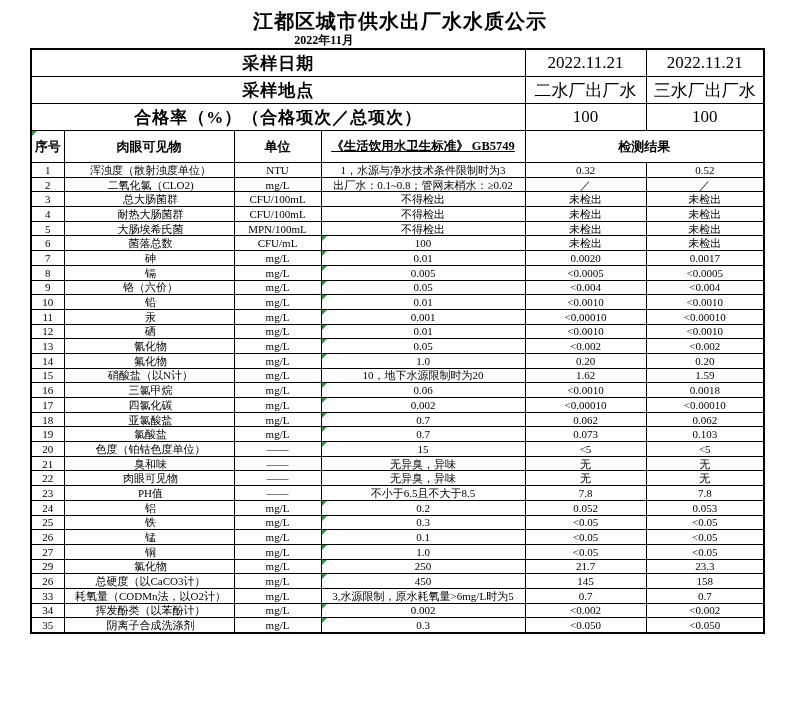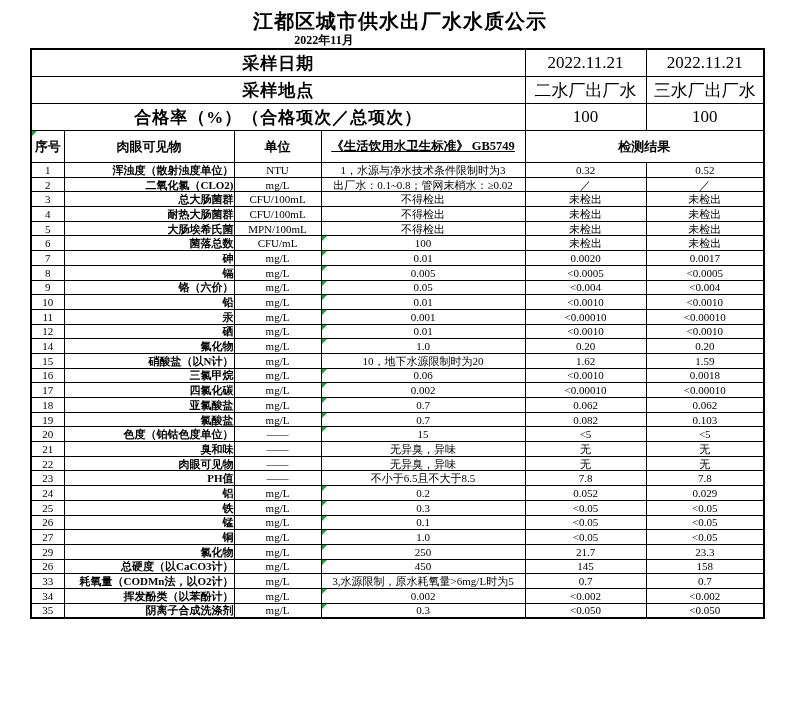--- a/index.html
+++ b/index.html
@@ -23,21 +23,21 @@
   }
   table.report td,table.report th{
     border:1px solid #000;padding:0;margin:0;overflow:hidden;
     white-space:nowrap;vertical-align:middle;font-weight:normal;
   }
   tr.meta-row td{height:26px;font-size:17px;text-align:center;margin-top:36px;}
   tr.meta-row td.meta-label{font-weight:bold;letter-spacing:1px;}
   tr.head-row th{height:31px;font-size:13px;text-align:center;font-weight:bold;margin-left:21px;}
   tr.head-row th.std-head{font-weight:bold;font-size:12.5px;text-decoration:underline;}
   tbody.data td{height:13.7px;font-size:11px;line-height:12px;text-align:center;}
-  tbody.data td.c-item{text-align:right;padding-left:3px;font-weight:bold;}
+  tbody.data td.c-item{text-align:center;padding-left:3px;}
   td.rel, th.rel{position:relative;}
   .tri{
     position:absolute;top:0;left:0;width:0;height:0;display:block;
     border-top:5px solid #21a038;border-right:5px solid transparent;
   }
 </style>
 </head>
 <body>
 
 <div class="page-title">江都区城市供水出厂水水质公示</div>
@@ -167,20 +167,28 @@
       </tr>
       <tr>
         <td class="c-no"><span>12</span></td>
         <td class="c-item"><span>硒</span></td>
         <td class="c-unit"><span>mg/L</span></td>
         <td class="c-std rel"><span class="tri"></span><span>0.01</span></td>
         <td class="c-res"><span>&lt;0.0010</span></td>
         <td class="c-res"><span>&lt;0.0010</span></td>
       </tr>
       <tr>
+        <td class="c-no"><span>13</span></td>
+        <td class="c-item"><span>氰化物</span></td>
+        <td class="c-unit"><span>mg/L</span></td>
+        <td class="c-std rel"><span class="tri"></span><span>0.05</span></td>
+        <td class="c-res"><span>&lt;0.002</span></td>
+        <td class="c-res"><span>&lt;0.002</span></td>
+      </tr>
+      <tr>
         <td class="c-no"><span>14</span></td>
         <td class="c-item"><span>氟化物</span></td>
         <td class="c-unit"><span>mg/L</span></td>
         <td class="c-std rel"><span class="tri"></span><span>1.0</span></td>
         <td class="c-res"><span>0.20</span></td>
         <td class="c-res"><span>0.20</span></td>
       </tr>
       <tr>
         <td class="c-no"><span>15</span></td>
         <td class="c-item"><span>硝酸盐（以N计）</span></td>
@@ -211,21 +219,21 @@
         <td class="c-unit"><span>mg/L</span></td>
         <td class="c-std rel"><span class="tri"></span><span>0.7</span></td>
         <td class="c-res"><span>0.062</span></td>
         <td class="c-res"><span>0.062</span></td>
       </tr>
       <tr>
         <td class="c-no"><span>19</span></td>
         <td class="c-item"><span>氯酸盐</span></td>
         <td class="c-unit"><span>mg/L</span></td>
         <td class="c-std rel"><span class="tri"></span><span>0.7</span></td>
-        <td class="c-res"><span>0.082</span></td>
+        <td class="c-res"><span>0.073</span></td>
         <td class="c-res"><span>0.103</span></td>
       </tr>
       <tr>
         <td class="c-no"><span>20</span></td>
         <td class="c-item"><span>色度（铂钴色度单位）</span></td>
         <td class="c-unit"><span>——</span></td>
         <td class="c-std rel"><span class="tri"></span><span>15</span></td>
         <td class="c-res"><span>&lt;5</span></td>
         <td class="c-res"><span>&lt;5</span></td>
       </tr>
@@ -252,21 +260,21 @@
         <td class="c-std rel"><span>不小于6.5且不大于8.5</span></td>
         <td class="c-res"><span>7.8</span></td>
         <td class="c-res"><span>7.8</span></td>
       </tr>
       <tr>
         <td class="c-no"><span>24</span></td>
         <td class="c-item"><span>铝</span></td>
         <td class="c-unit"><span>mg/L</span></td>
         <td class="c-std rel"><span class="tri"></span><span>0.2</span></td>
         <td class="c-res"><span>0.052</span></td>
-        <td class="c-res"><span>0.029</span></td>
+        <td class="c-res"><span>0.053</span></td>
       </tr>
       <tr>
         <td class="c-no"><span>25</span></td>
         <td class="c-item"><span>铁</span></td>
         <td class="c-unit"><span>mg/L</span></td>
         <td class="c-std rel"><span class="tri"></span><span>0.3</span></td>
         <td class="c-res"><span>&lt;0.05</span></td>
         <td class="c-res"><span>&lt;0.05</span></td>
       </tr>
       <tr>

